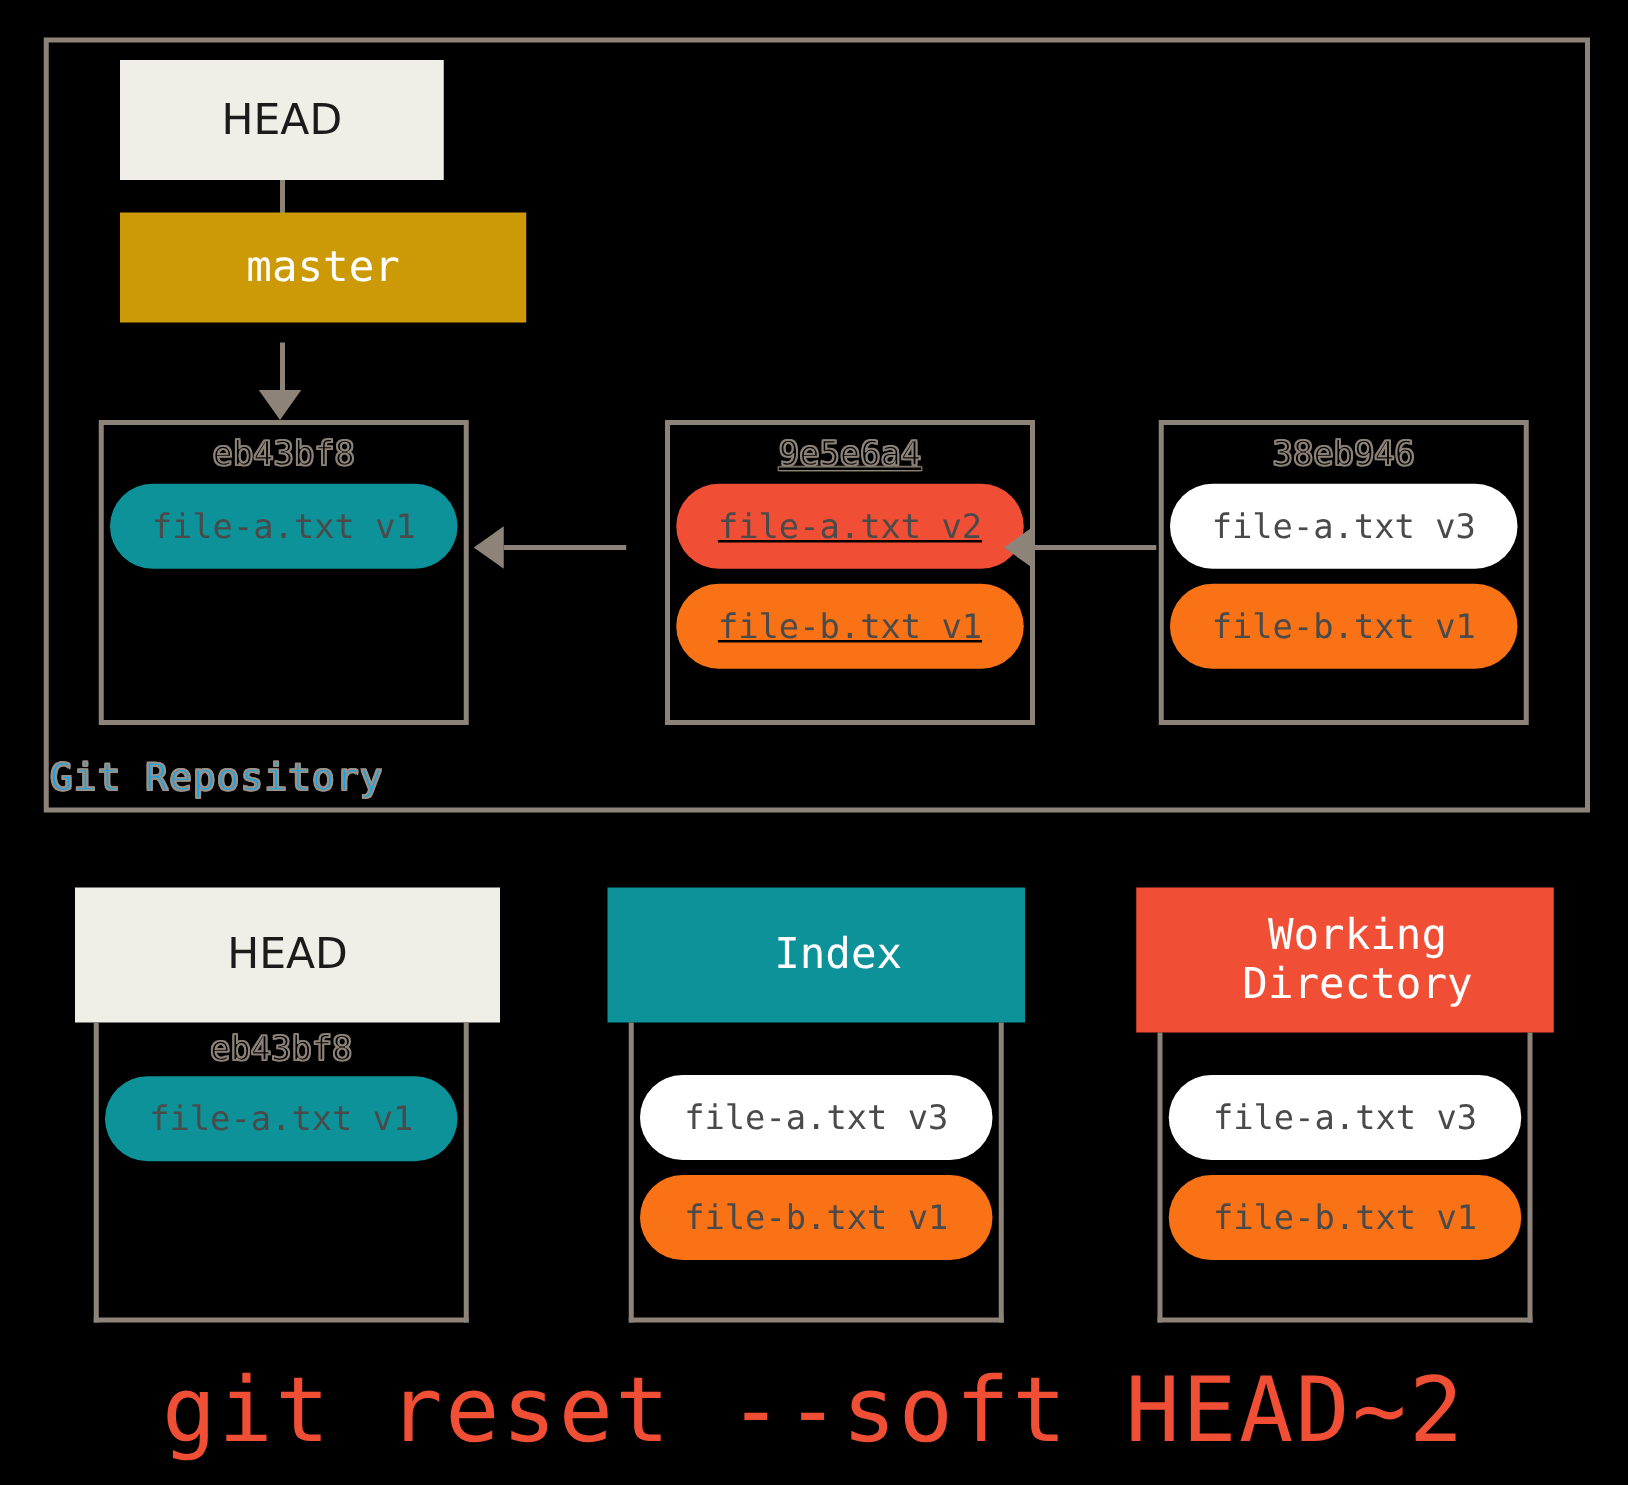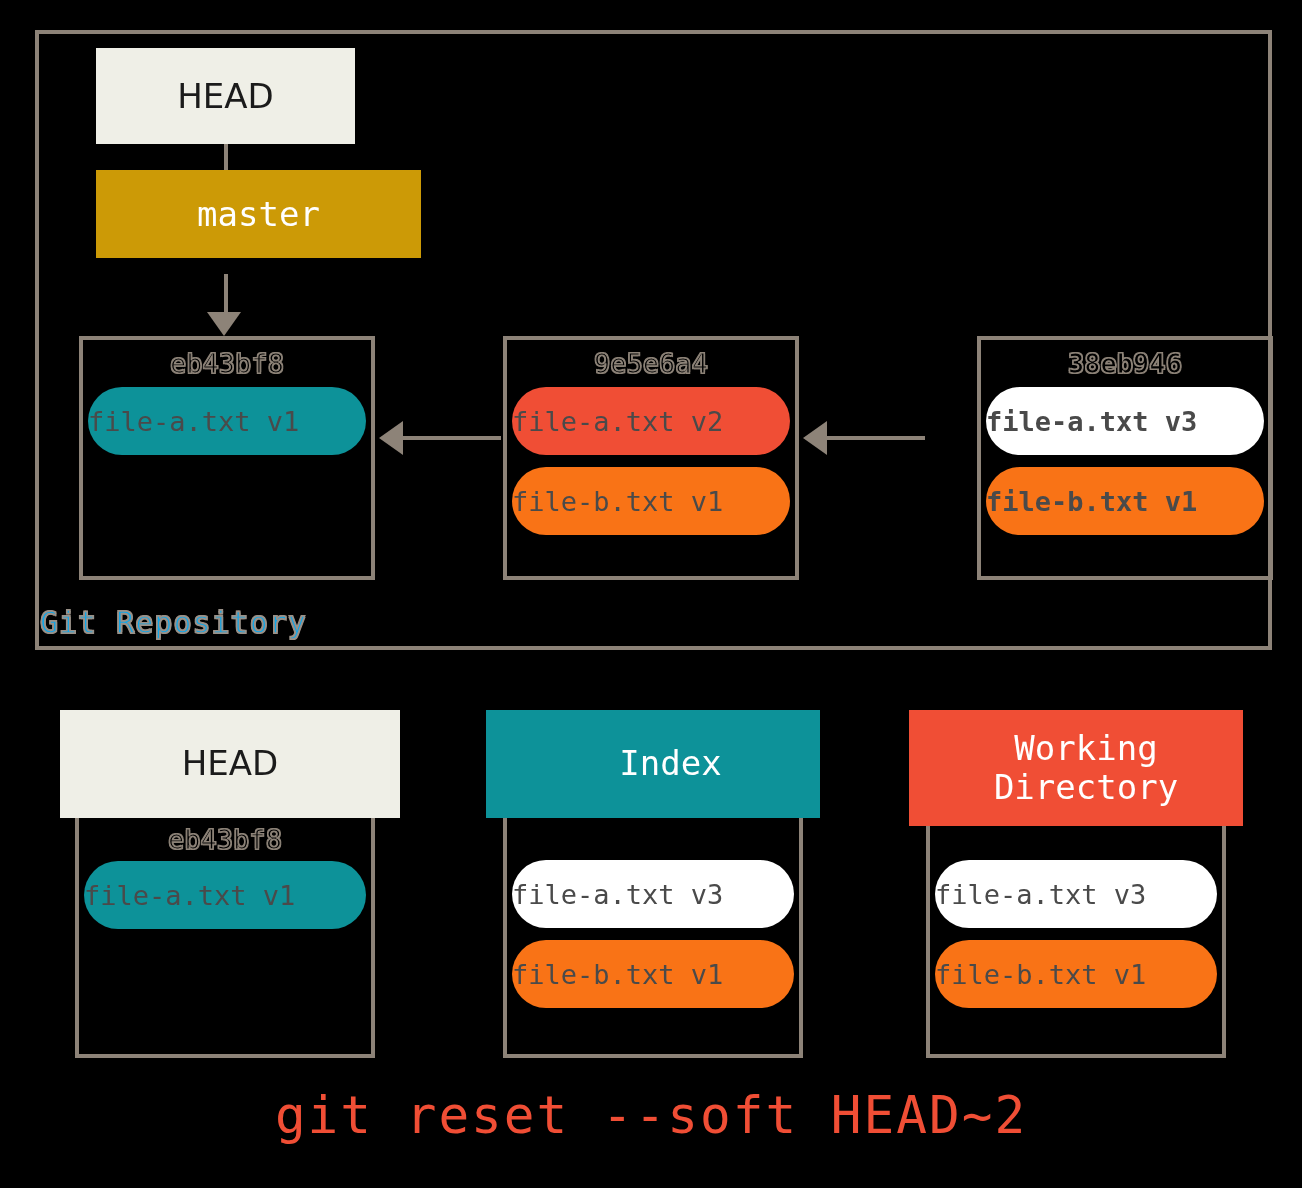--- a/index.html
+++ b/index.html
@@ -128,21 +128,21 @@
        1px  1px 0 #8d8378;
     margin-bottom: 8px;
   }
   .blob {
     height: 68px;
     border-radius: 34px;
     margin: 0 auto 12px auto;
     width: 278px;
     display: flex;
     align-items: center;
-    justify-content: flex-start;
+    justify-content: center;
     font-size: 27px;
     color: #4a4a4a;
     box-sizing: border-box;
   }
   .blob.teal   { background: #0d9299; }
   .blob.red    { background: #f04e35; }
   .blob.gold   { background: #ffffff; }
   .blob.cream  { background: #f97316; }
 
   
@@ -182,21 +182,21 @@
     margin-bottom: 6px;
   }
 
   
   .command {
     position: absolute;
     left: 0;
     top: 1086px;
     width: 1302px;
     text-align: center;
-    font-size: 51px;
+    font-size: 72px;
     letter-spacing: 2px;
     color: #f04e35;
     white-space: nowrap;
   }
 </style>
 </head>
 <body>
 
 <div class="stage">
 
@@ -219,34 +219,34 @@
   <div class="commit" style="left:79px; top:336px;">
     <div class="commit-hash">eb43bf8</div>
     <div class="blob teal">
       <span>file-a.txt v1</span>
     </div>
   </div>
 
   <div class="h-line" style="left:403px; top:436px; width:98px;"></div>
   <div class="arrow-left" style="left:379px; top:421px;"></div>
 
-  <div class="commit" style="left:503px; top:336px;">
+  <div class="commit" style="left:532px; top:336px;text-decoration:underline;">
     <div class="commit-hash">9e5e6a4</div>
     <div class="blob red">
       <span>file-a.txt v2</span>
     </div>
     <div class="blob cream">
       <span>file-b.txt v1</span>
     </div>
   </div>
 
   <div class="h-line" style="left:827px; top:436px; width:98px;"></div>
   <div class="arrow-left" style="left:803px; top:421px;"></div>
 
-  <div class="commit" style="left:977px; top:336px;font-weight:bold;">
+  <div class="commit" style="left:927px; top:336px;">
     <div class="commit-hash">38eb946</div>
     <div class="blob gold">
       <span>file-a.txt v3</span>
     </div>
     <div class="blob cream">
       <span>file-b.txt v1</span>
     </div>
   </div>
 
   <div class="panel-header cream" style="left:60px; top:710px; width:340px; height:108px;">

